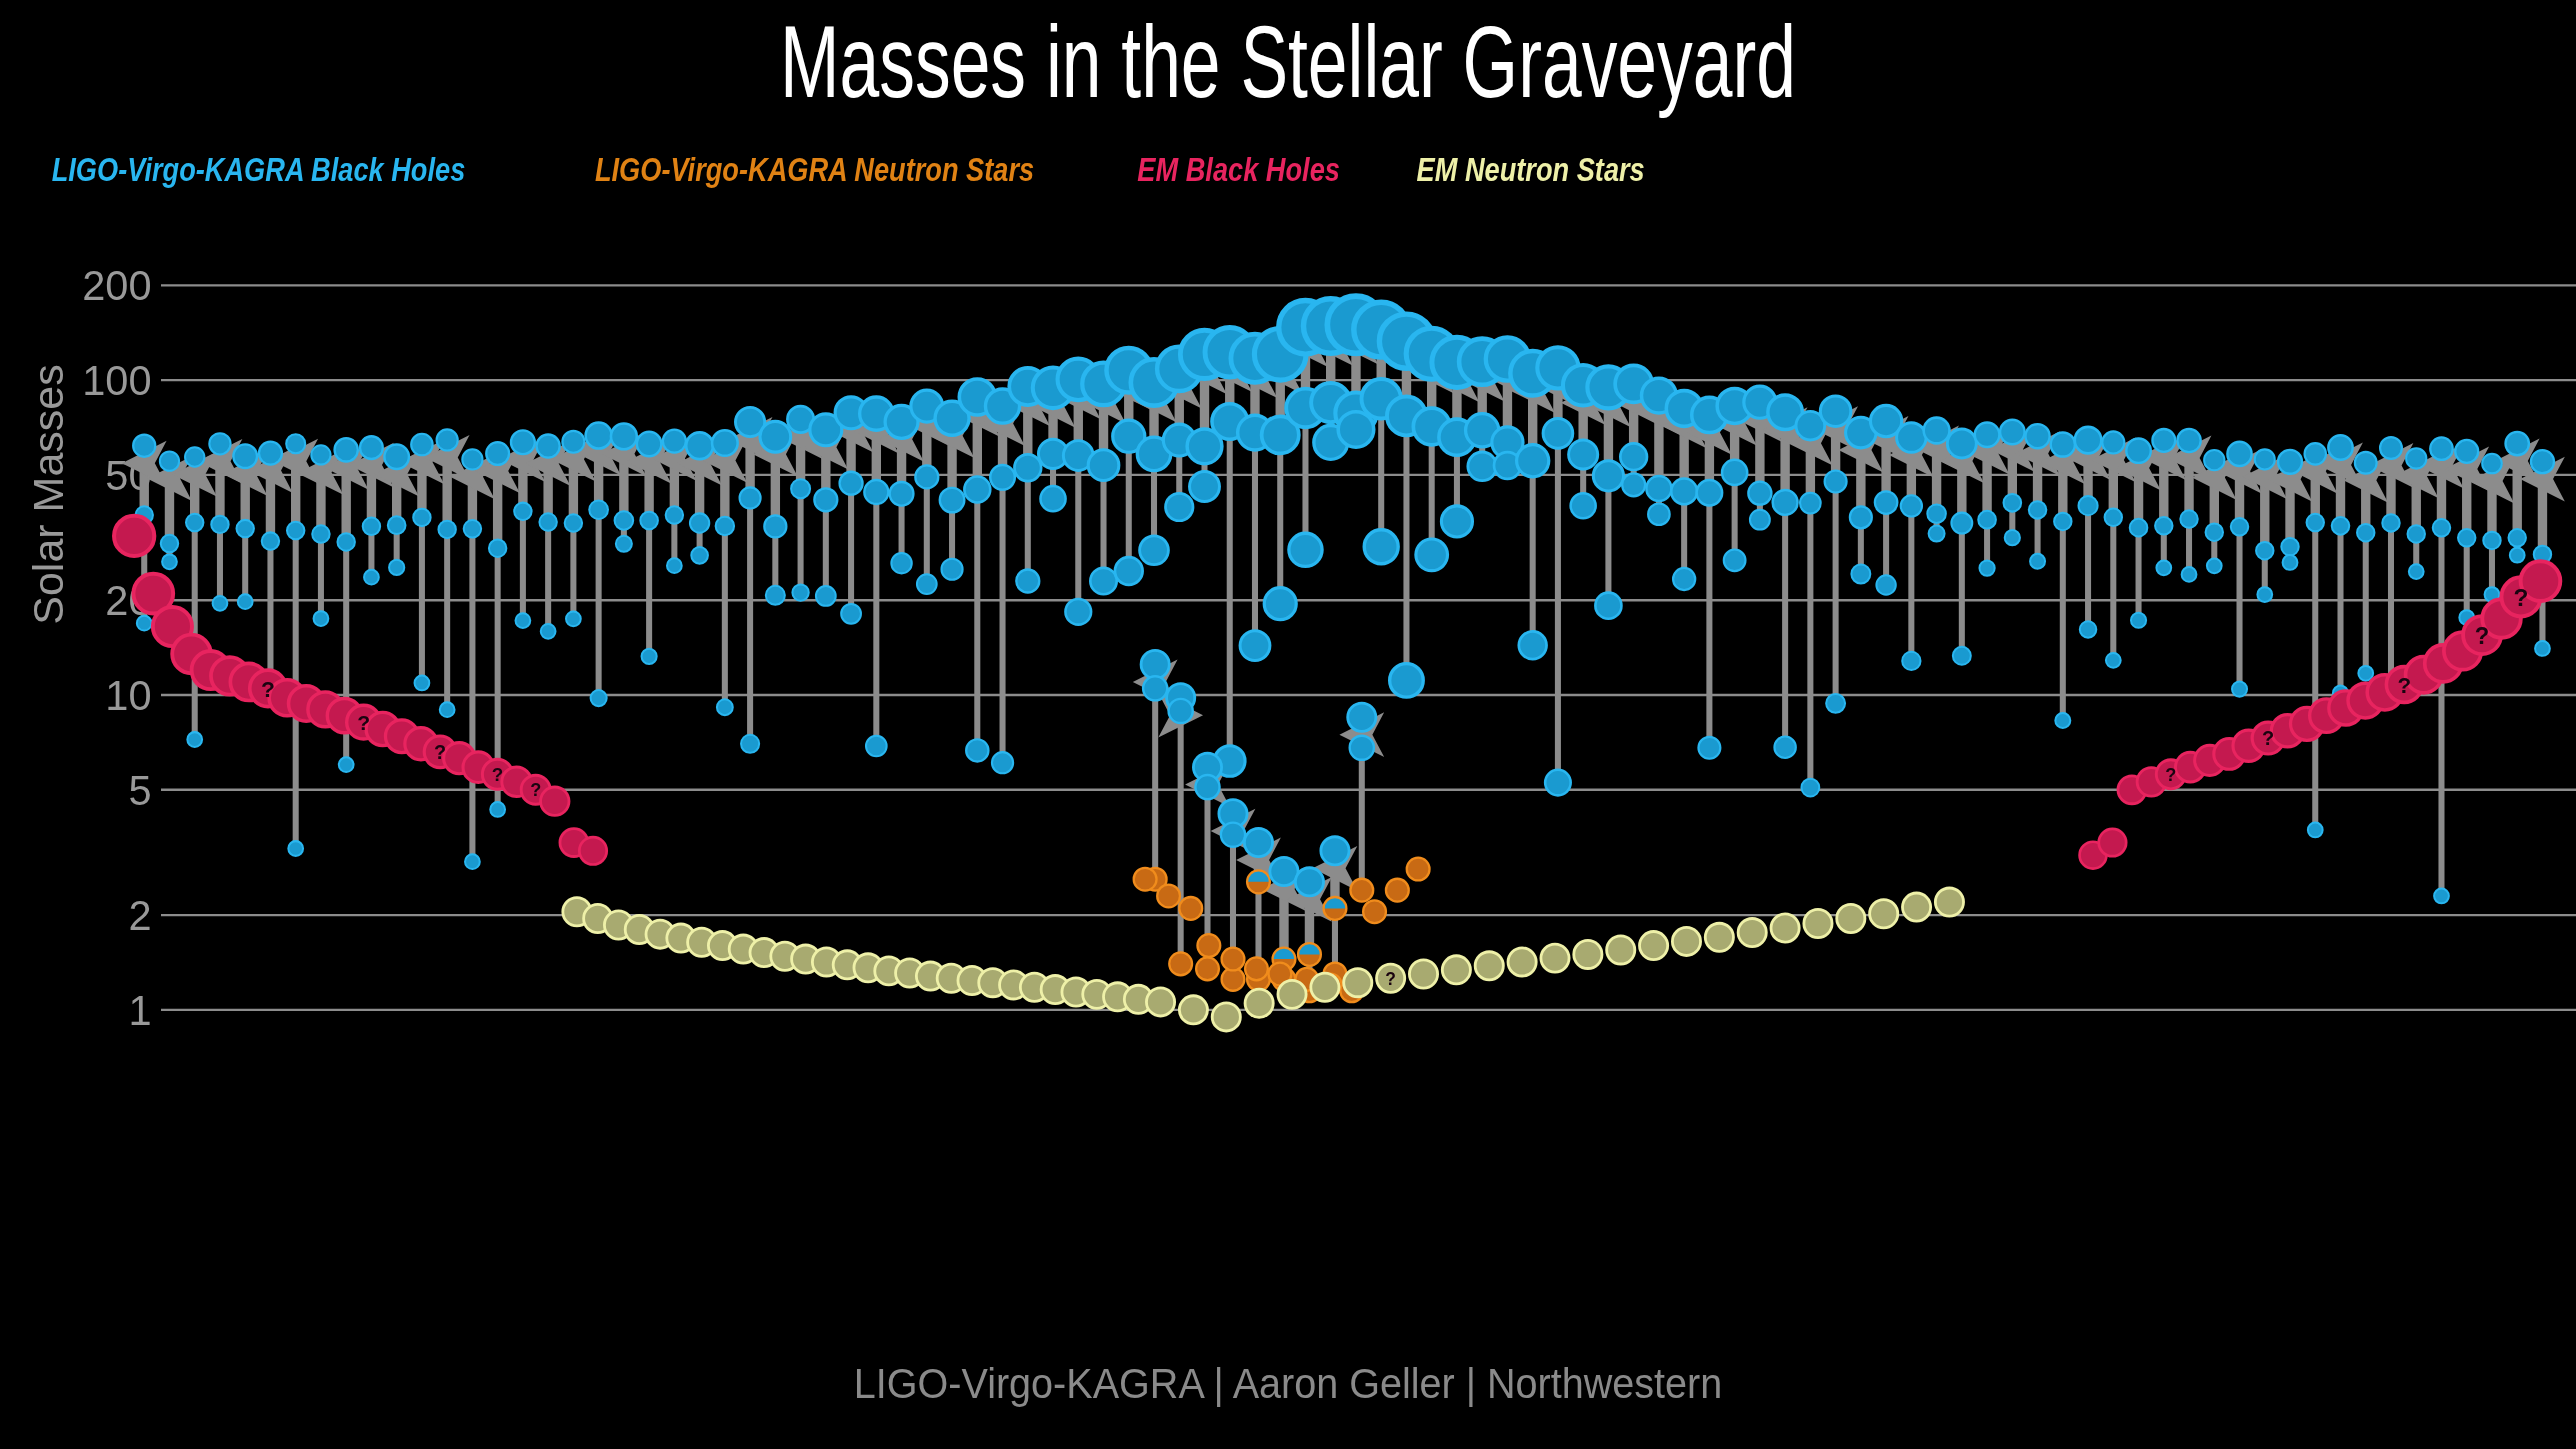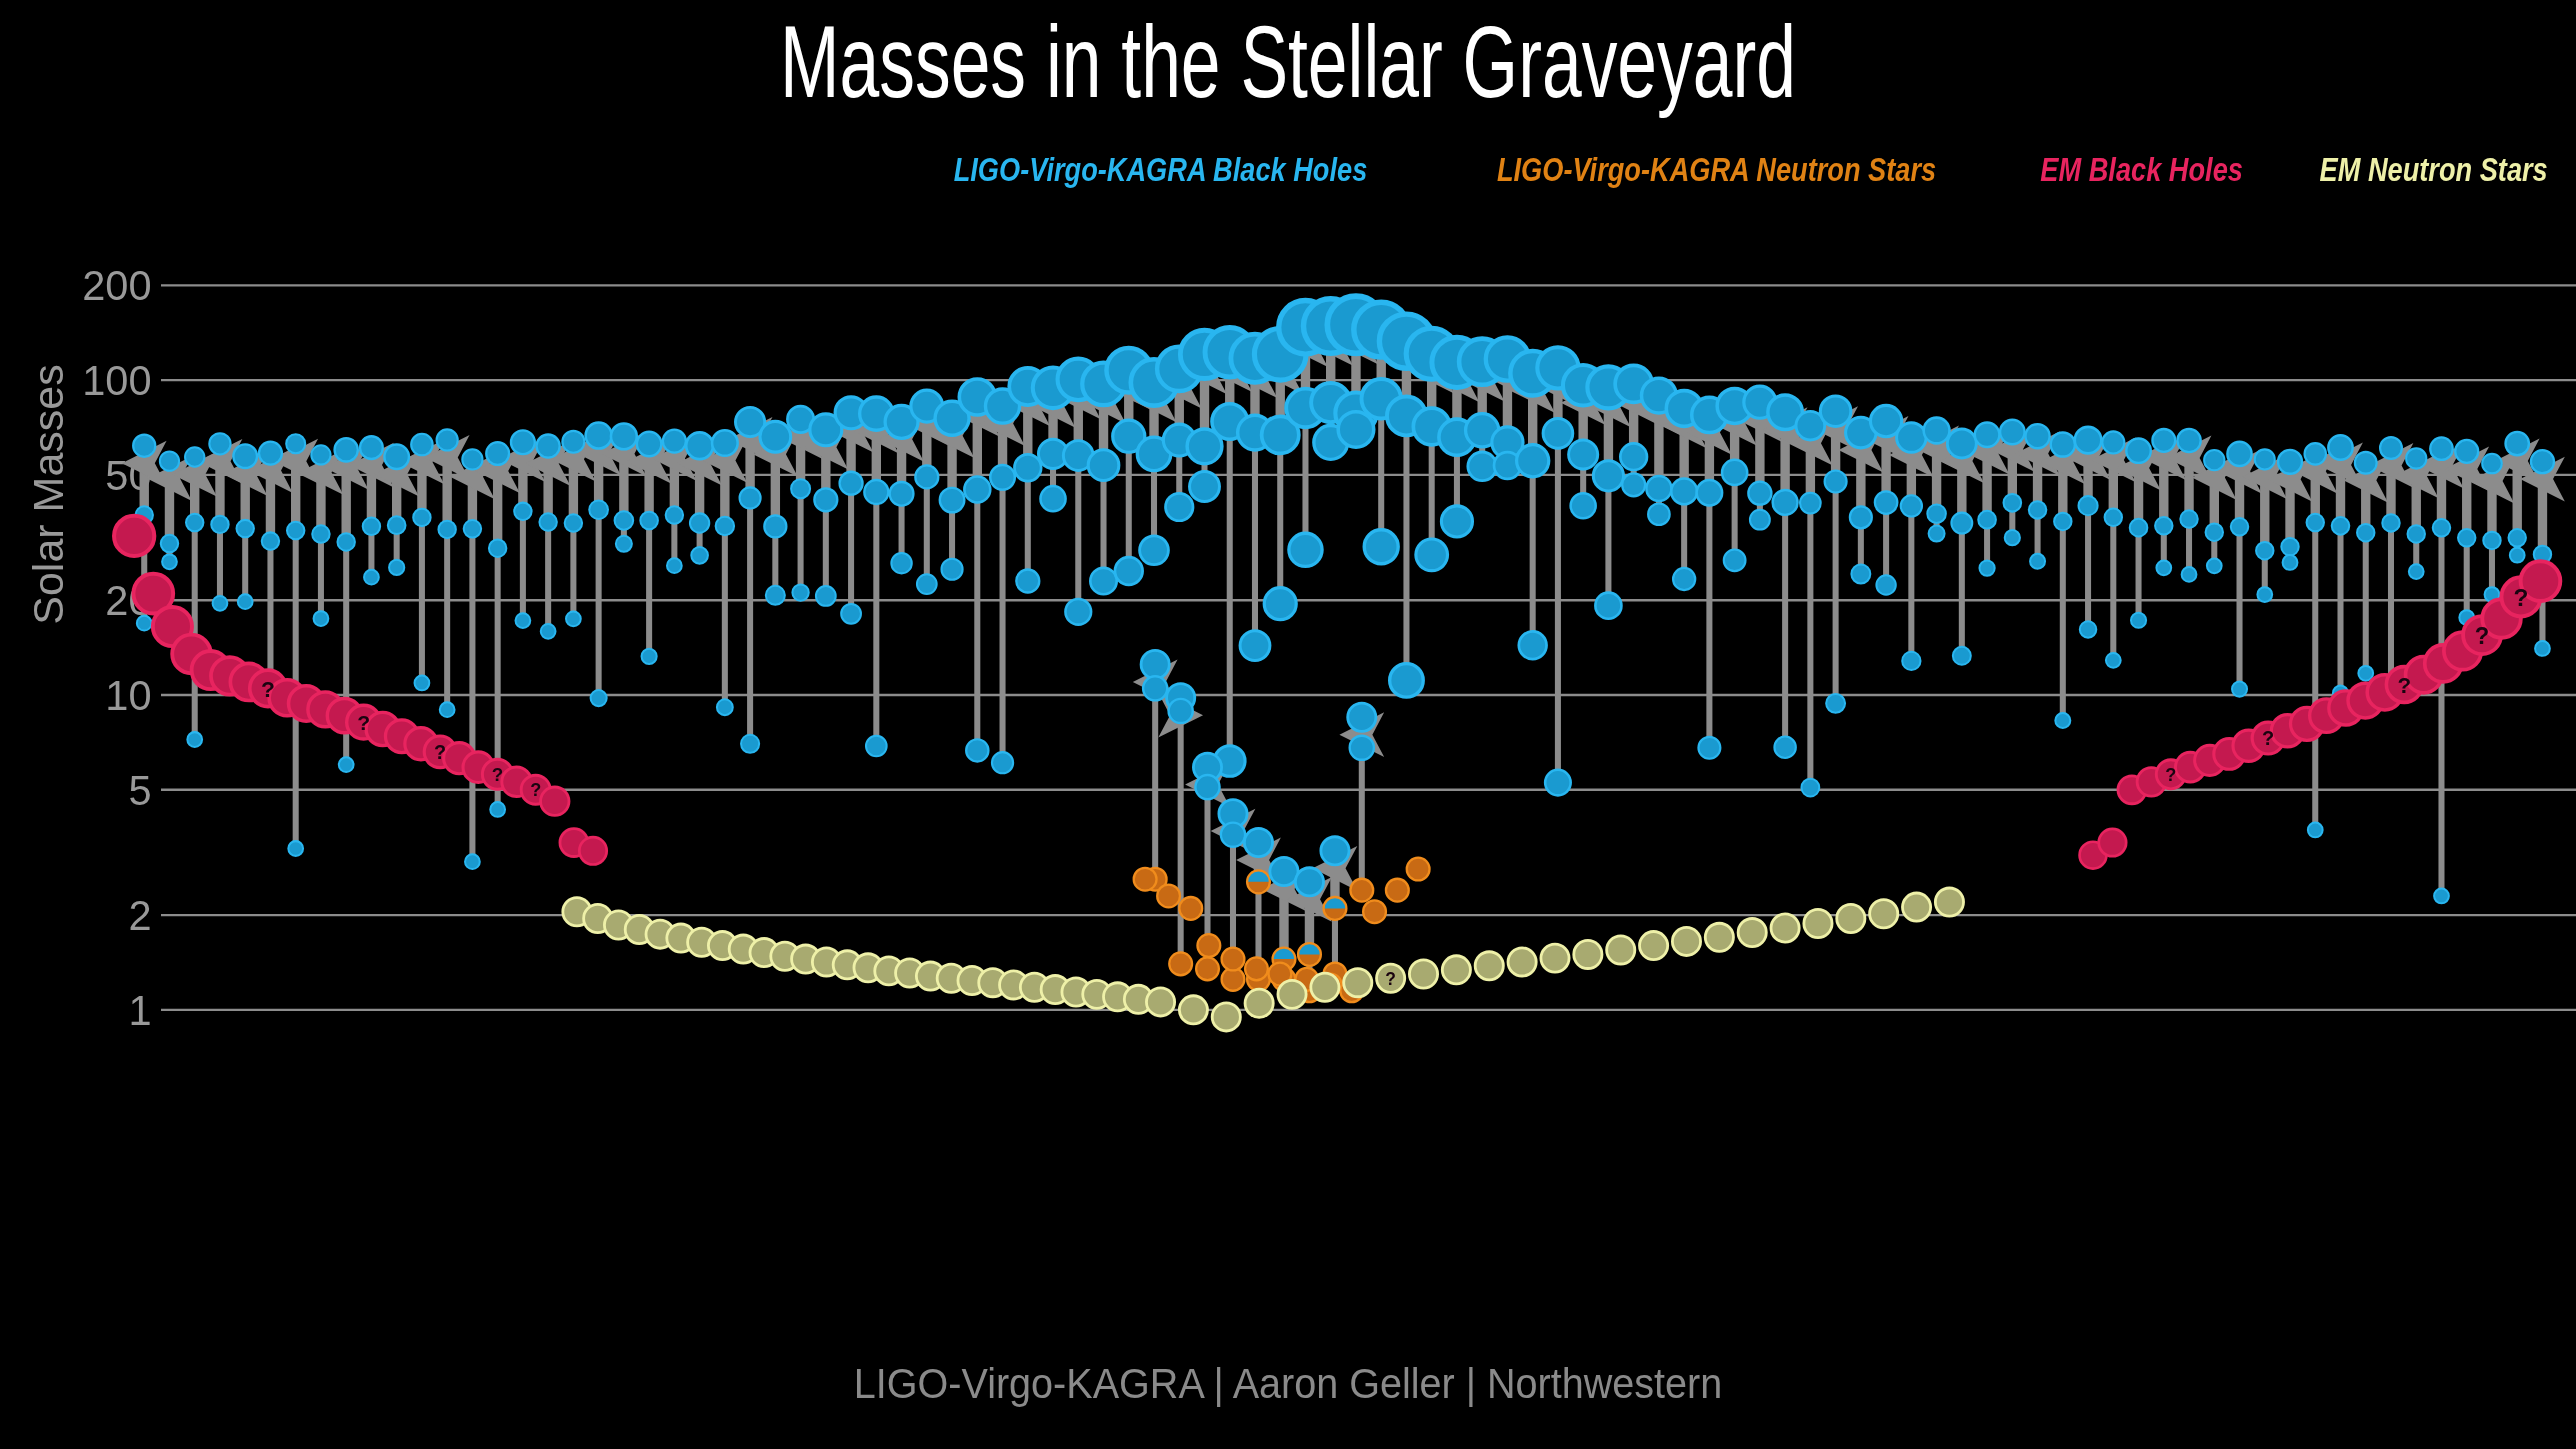--- a/index.html
+++ b/index.html
@@ -7,21 +7,21 @@
   #stage{position:relative;width:2228px;height:1449px;background:#000;border-radius:8px;}
 
   #title{
     position:absolute;left:0;top:5.4px;width:2576px;text-align:center;
     color:#ffffff;font-size:102px;line-height:114px;font-weight:400;
     font-family:"Liberation Sans",sans-serif;
     transform:scaleX(.70);transform-origin:50% 0;white-space:nowrap;
   }
 
   #legend{
-    position:absolute;left:0;top:149px;width:2576px;text-align:right;
+    position:absolute;left:0;top:149px;width:2576px;text-align:left;
     white-space:nowrap;font-size:34px;line-height:40px;font-style:italic;
     font-weight:700;font-family:"Liberation Sans",sans-serif;
   }
   #legend span.lg{display:inline-block;transform:scaleX(.80);transform-origin:50% 50%;}
   .lg-sep{display:inline-block;width:23px;}
 
   #ylabel{
     position:absolute;color:#999999;font-size:43px;white-space:nowrap;
     font-family:"Liberation Sans",sans-serif;
     left:-153px;top:470px;width:402px;text-align:center;

